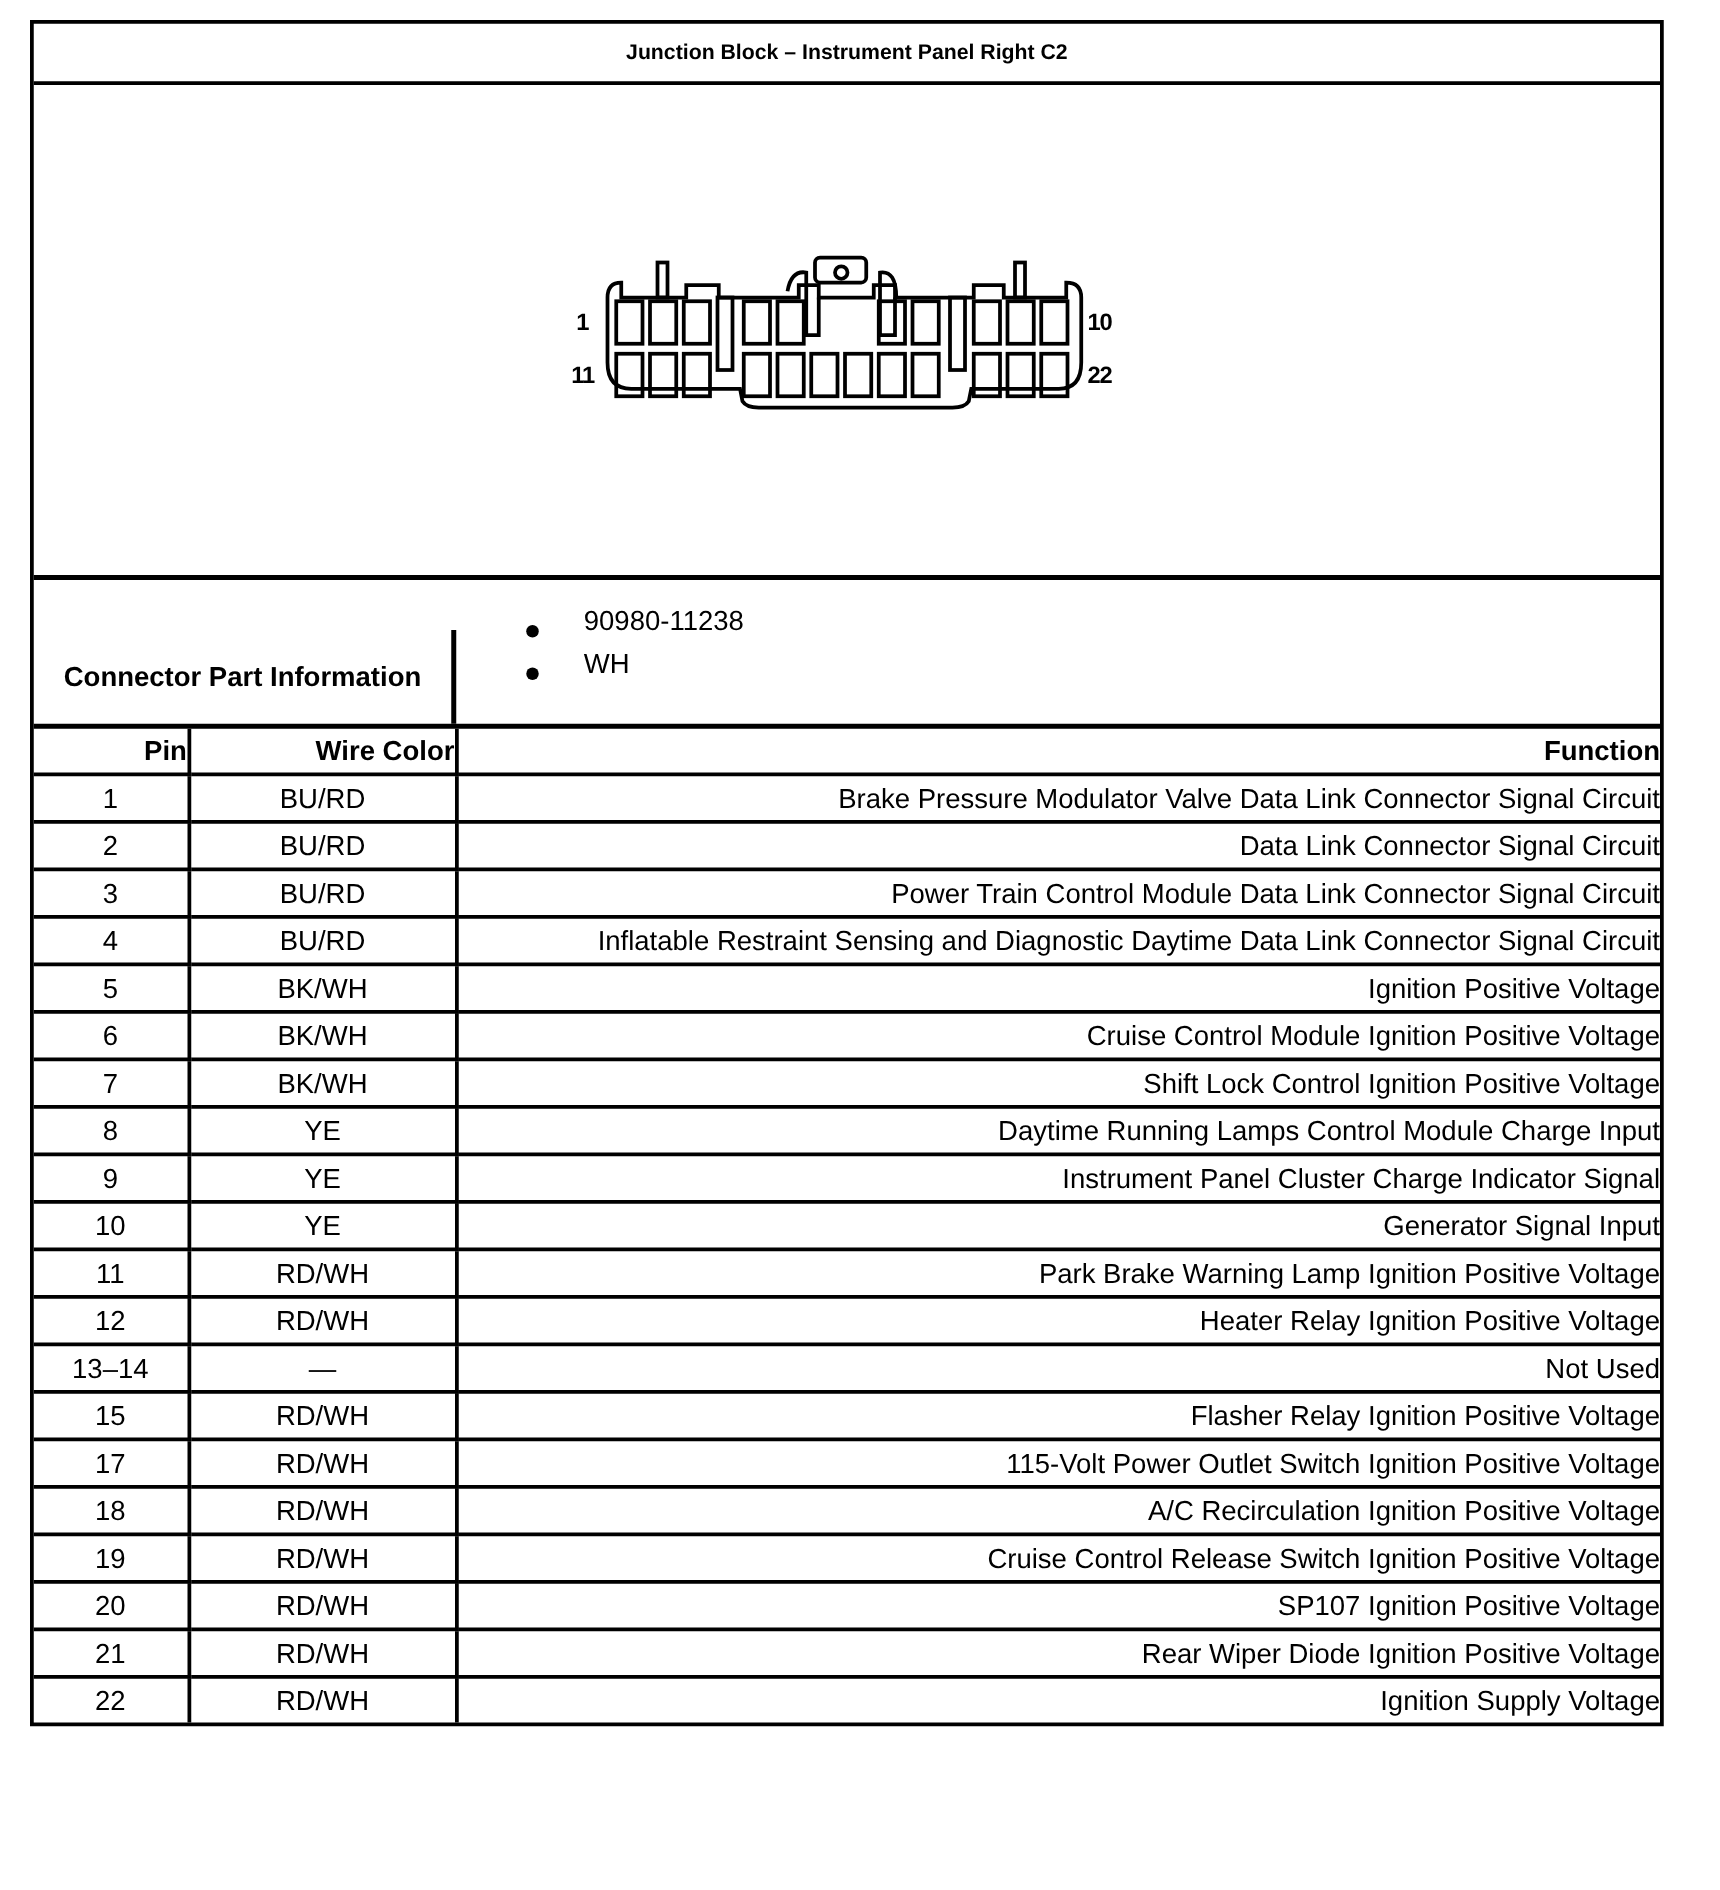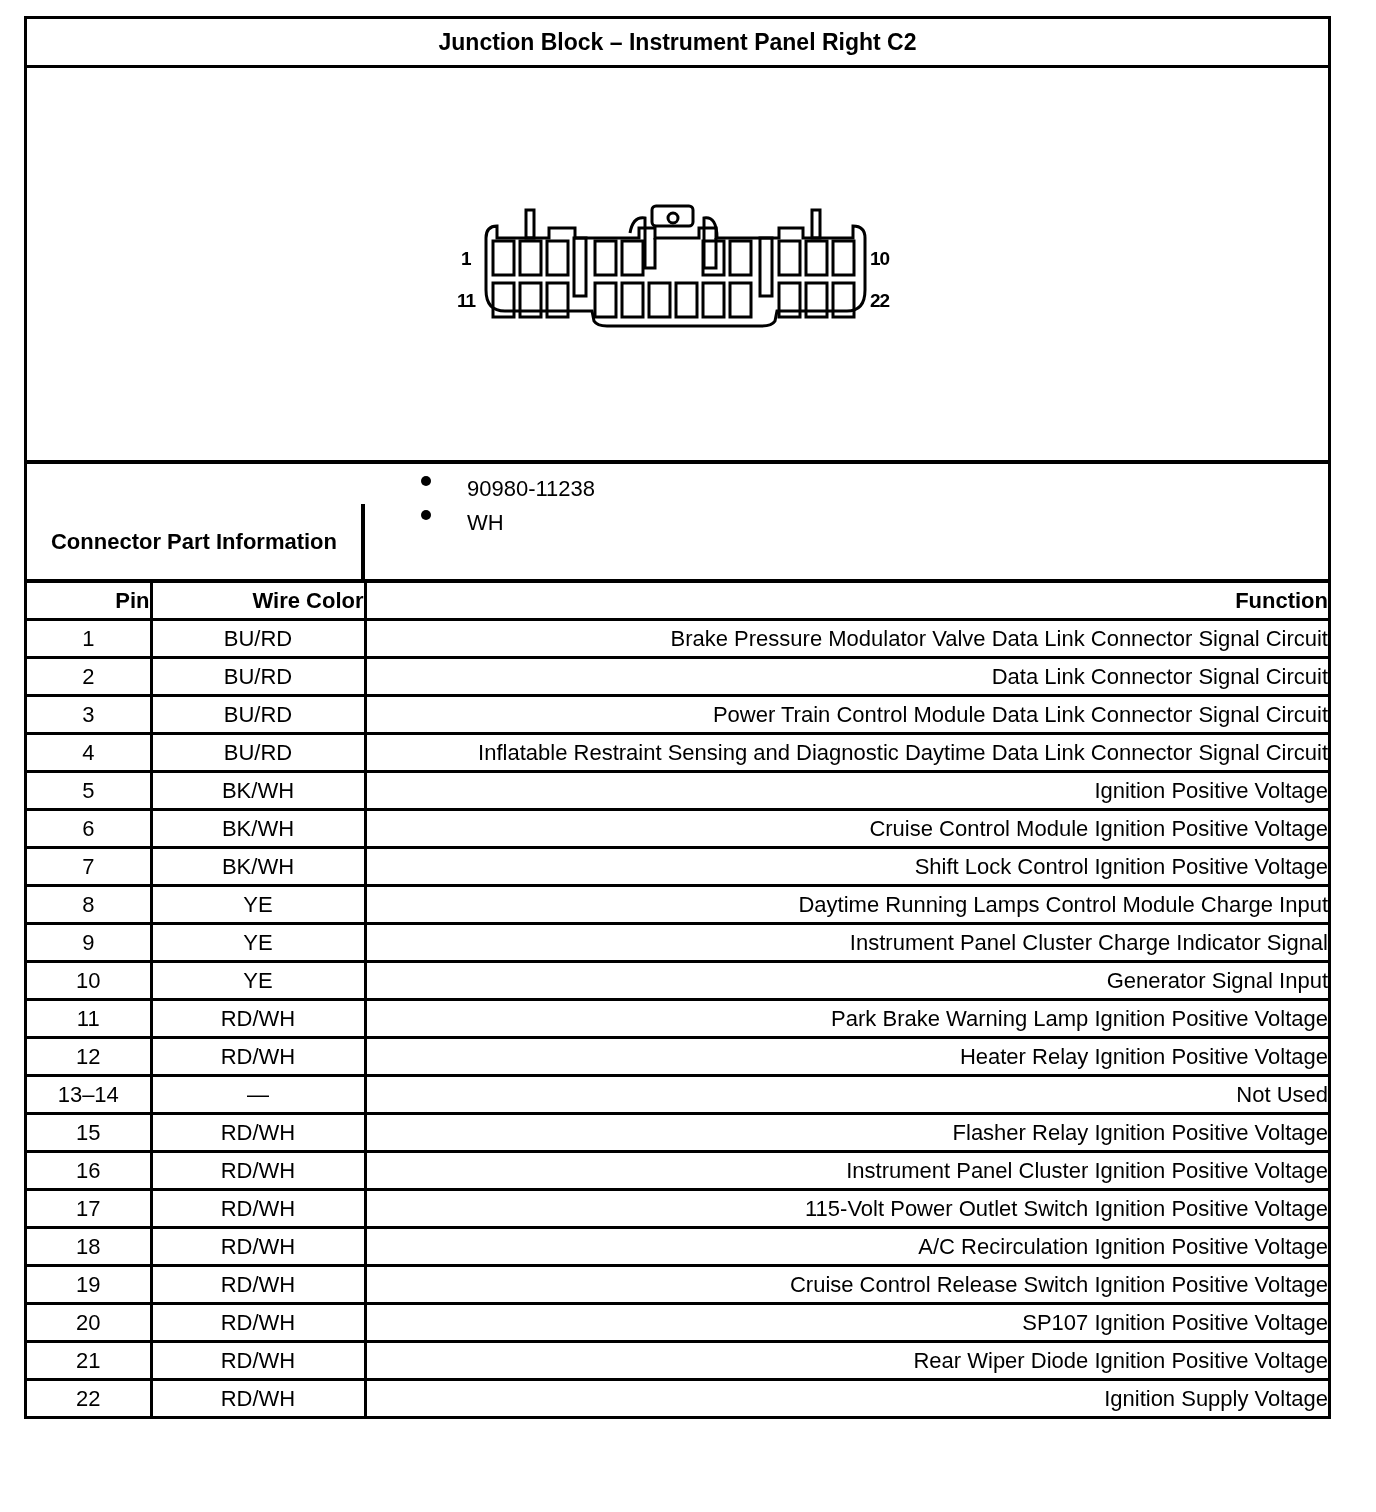--- a/index.html
+++ b/index.html
@@ -1,25 +1,25 @@
 <!DOCTYPE html>
 <html><head>
 <meta charset="utf-8">
 <style>
   html, body { margin:0; padding:0; background:#ffffff; }
   body { width:1376px; height:1512px; position:relative; font-family:"Liberation Sans", sans-serif; color:#000; }
   .sheet { position:absolute; left:24px; top:16px; width:1307px; border:3px solid #000; box-sizing:border-box; }
-  .title { height:46px; border-bottom:3px solid #000; display:flex; align-items:center; justify-content:center; font-weight:bold; font-size:23px; }
+  .title { height:46px; border-bottom:3px solid #000; display:flex; align-items:center; justify-content:center; font-weight:bold; font-size:17px; }
   .diagram { height:392px; border-bottom:4px solid #000; position:relative; }
   .diagram svg { position:absolute; left:0; top:0; }
   .pinlabel { position:absolute; font-size:19px; font-weight:bold; letter-spacing:-1px; }
   .cpi { display:flex; height:115px; border-bottom:4px solid #000; }
   .cpi-label { width:334px; border-right:4px solid #000; display:flex; align-items:center; justify-content:center; font-weight:bold; font-size:22px;margin-top:40px; }
   .cpi-values { flex:1; padding-top:12px; }
-  .cpi-item { display:flex; align-items:flex-start; height:34px; font-size:22px; }
+  .cpi-item { display:flex; align-items:flex-end; height:34px; font-size:22px; }
   .bullet { width:10px; height:10px; background:#000; border-radius:50%; margin-left:56px; margin-right:36px; }
   table { border-collapse:collapse; width:100%; table-layout:fixed; }
   th, td { border:3px solid #000; height:35px; padding:0; font-size:22px; }
   tr:first-child th { border-top:none; }
   th:first-child, td:first-child { border-left:none; }
   th:last-child, td:last-child { border-right:none; }
   tr:last-child td { border-bottom:none; }
   th { font-weight:bold; text-align:right; }
   td.pin, td.color { text-align:center; }
   td.func { text-align:right; padding-left:5px; white-space:nowrap; overflow:visible; }
@@ -174,25 +174,20 @@
           <td class="pin">13–14</td>
           <td class="color">—</td>
           <td class="func">Not Used</td>
         </tr>
         <tr>
           <td class="pin">15</td>
           <td class="color">RD/WH</td>
           <td class="func">Flasher Relay Ignition Positive Voltage</td>
         </tr>
         <tr>
-          <td class="pin">16</td>
-          <td class="color">RD/WH</td>
-          <td class="func">Instrument Panel Cluster Ignition Positive Voltage</td>
-        </tr>
-        <tr>
           <td class="pin">17</td>
           <td class="color">RD/WH</td>
           <td class="func">115-Volt Power Outlet Switch Ignition Positive Voltage</td>
         </tr>
         <tr>
           <td class="pin">18</td>
           <td class="color">RD/WH</td>
           <td class="func">A/C Recirculation Ignition Positive Voltage</td>
         </tr>
         <tr>

